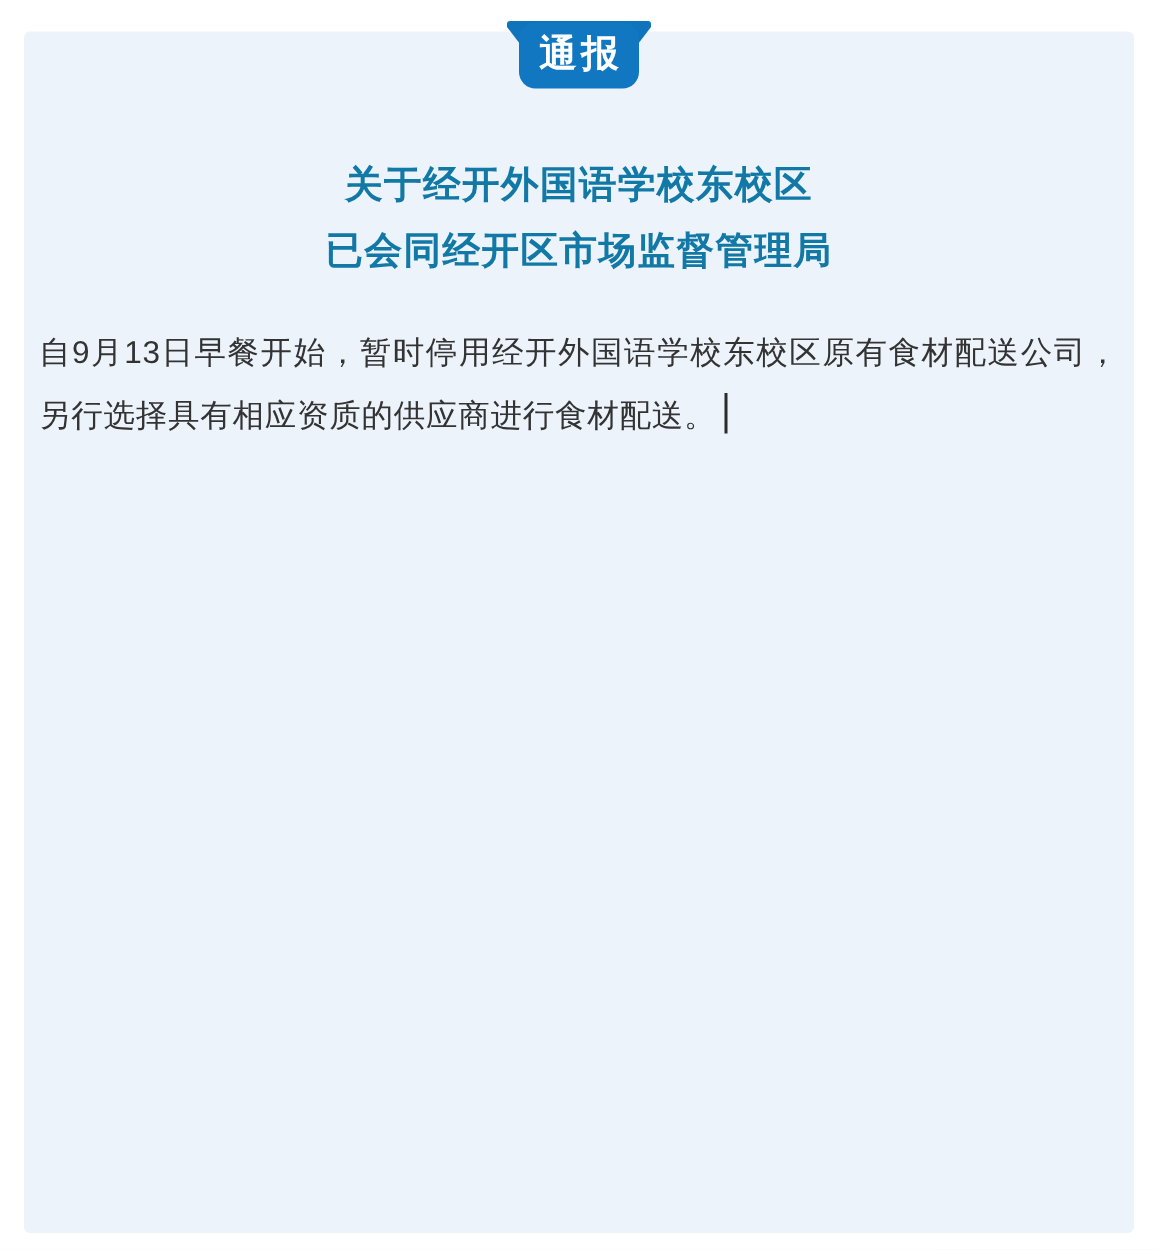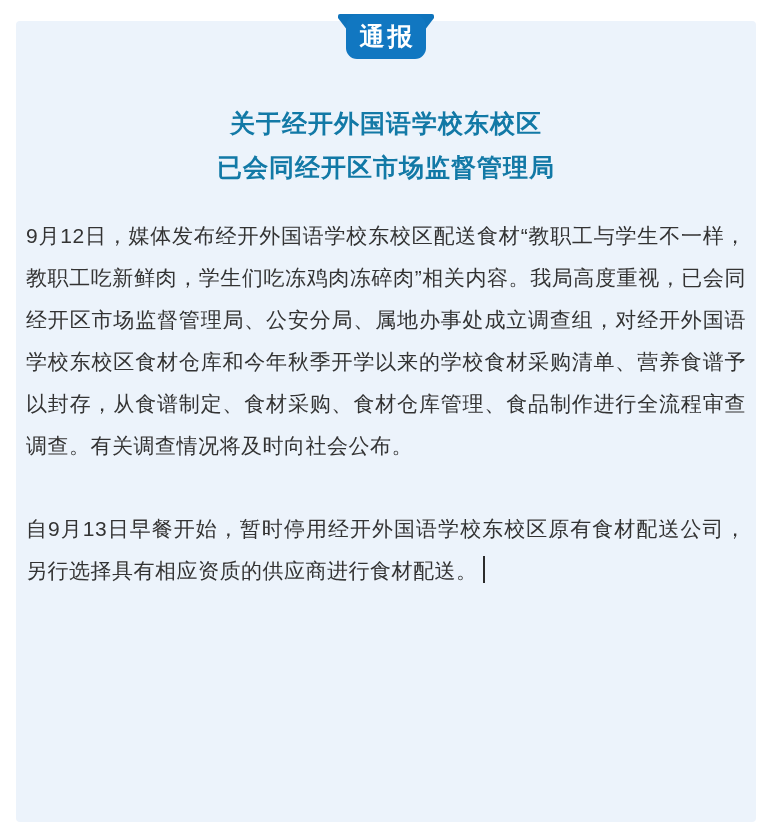--- a/index.html
+++ b/index.html
@@ -90,19 +90,18 @@
       </svg>
       <span class="ribbon-text">通报</span>
     </div>
 
     <h1 class="title">
       <span class="title-line">关于经开外国语学校东校区</span>
       <span class="title-line">已会同经开区市场监督管理局</span>
     </h1>
 
     <div class="content">
-      <p>9月12日，媒体发布经开外国语学校东校区配送食材“教职工与学生不一样，教职工吃新鲜肉，学生们吃冻鸡肉冻碎肉”相关内容。我局高度重视，已会同经开区市场监督管理局、公安分局、属地办事处成立调查组，对经开外国语学校东校区食材仓库和今年秋季开学以来的学校食材采购清单、营养食谱予以封存，从食谱制定、食材采购、食材仓库管理、食品制作进行全流程审查调查。有关调查情况将及时向社会公布。</p>
       <p><span>自9月13日早餐开始，暂时停用经开外国语学校东校区原有食材配送公司，另行选择具有相应资质的供应商进行食材配送。</span><span class="caret"></span></p>
 
     </div>
 
   </div>
 </div>
 
 </body></html>

